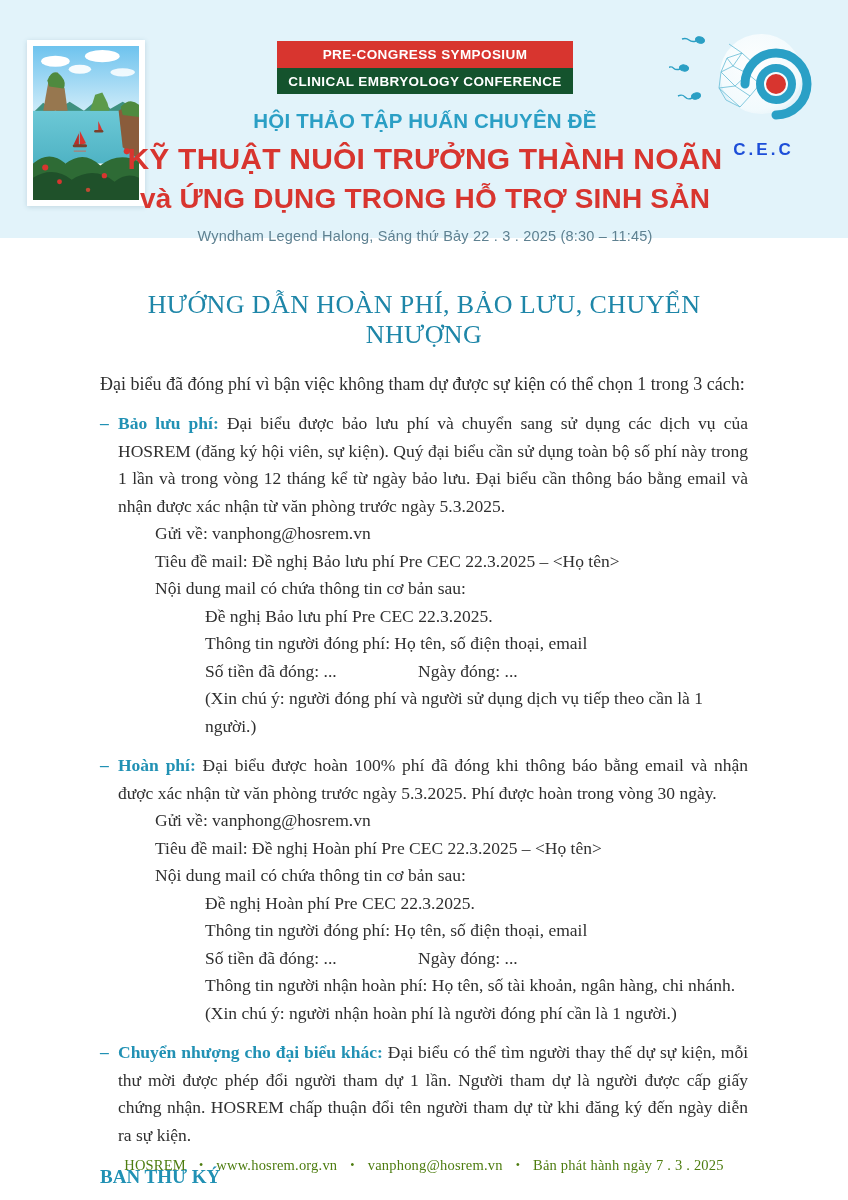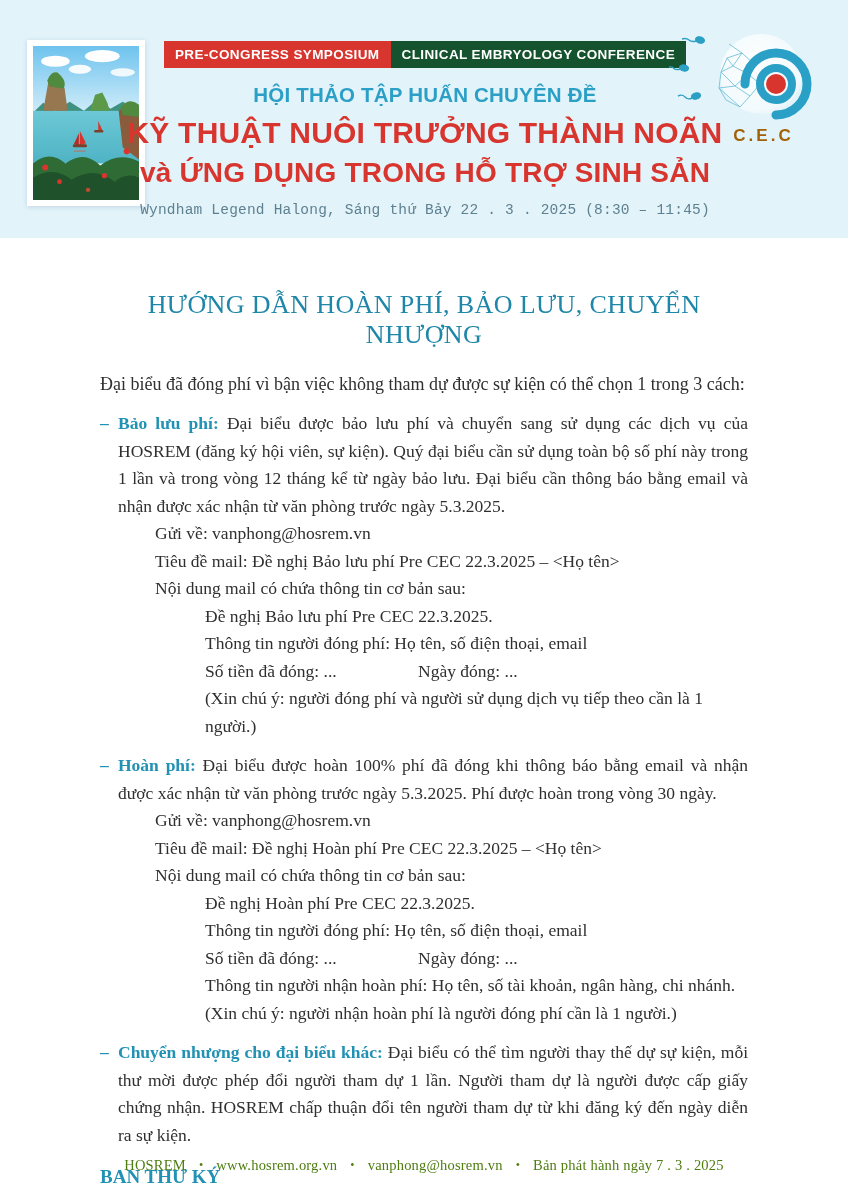--- a/index.html
+++ b/index.html
@@ -13,37 +13,37 @@
   .header{position:absolute;top:0;left:0;width:848px;height:238px;background:#e2f3fa;}
   .painting{
     position:absolute;left:27px;top:40px;width:118px;height:166px;
     background:#ffffff;box-shadow:0 1px 5px rgba(40,90,110,.18);
     padding:6px;box-sizing:border-box;
   }
   .painting svg{width:100%;height:100%;display:block;}
 
   .header-center{position:absolute;left:120px;width:610px;top:0;text-align:center;}
   .ribbon{display:inline-flex;margin-top:41px;font-family:"Liberation Sans",sans-serif;
-    font-weight:bold;font-size:13.5px;letter-spacing:.4px;color:#ffffff;line-height:1;}
+    font-weight:bold;font-size:13.5px;letter-spacing:.4px;color:#ffffff;line-height:1;flex-direction:column;}
   .ribbon .seg{padding:7px 11px 6px;}
   .ribbon .seg.red{background:#d8352f;}
   .ribbon .seg.teal{background:#14532d;}
 
   .h-sub{margin-top:15px;color:#2b9fc5;font-family:"Liberation Sans",sans-serif;
     font-weight:bold;font-size:20.5px;letter-spacing:.2px;}
   .h-main1{margin-top:9px;color:#d8352f;font-family:"Liberation Sans",sans-serif;
     font-weight:bold;font-size:30px;letter-spacing:.2px;}
   .h-main2{margin-top:7px;color:#d8352f;font-family:"Liberation Sans",sans-serif;
     font-weight:bold;font-size:28px;letter-spacing:.2px;}
-  .h-venue{margin-top:13px;color:#5e8191;font-family:Liberation Mono, monospace;
+  .h-venue{margin-top:13px;color:#5e8191;font-family:Liberation Sans, sans-serif;
     font-size:14.5px;letter-spacing:.2px;}
 
   .logo{position:absolute;right:14px;top:28px;width:165px;height:120px;text-align:center;}
   .logo svg{display:block;width:165px;height:96px;}
-  .logo-label{margin-top:2px;color:#a16207;font-family:"Liberation Sans",sans-serif;
+  .logo-label{margin-top:16px;color:#1d4ed8;font-family:"Liberation Sans",sans-serif;
     font-weight:bold;font-size:17px;letter-spacing:3px;padding-left:24px;}
 
   
   .main{position:absolute;top:238px;left:0;width:848px;padding:0 100px;box-sizing:border-box;}
   .doc-title{
     margin:52px 0 0;text-align:center;color:#1e86a8;font-weight:normal;
     font-size:26px;letter-spacing:.4px;line-height:1.15;
   }
   .intro{margin:21px 0 0;font-size:18px;line-height:27.5px;}
 

